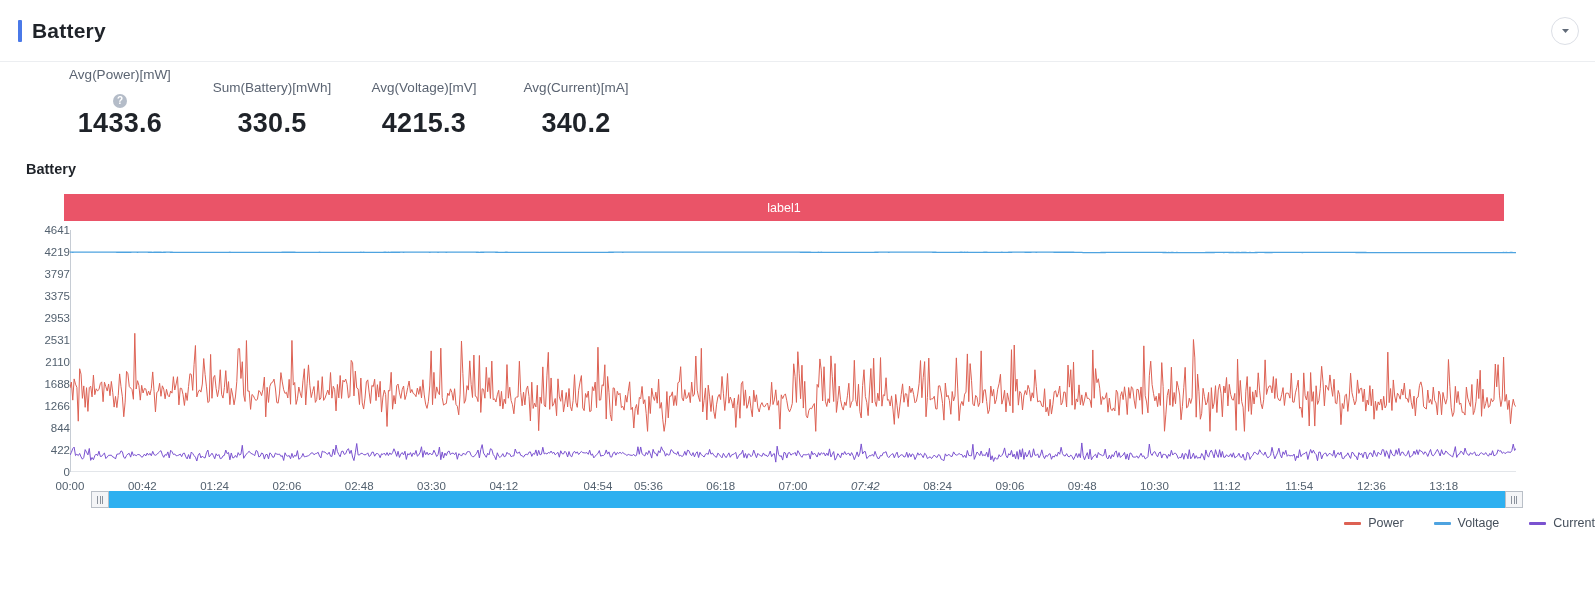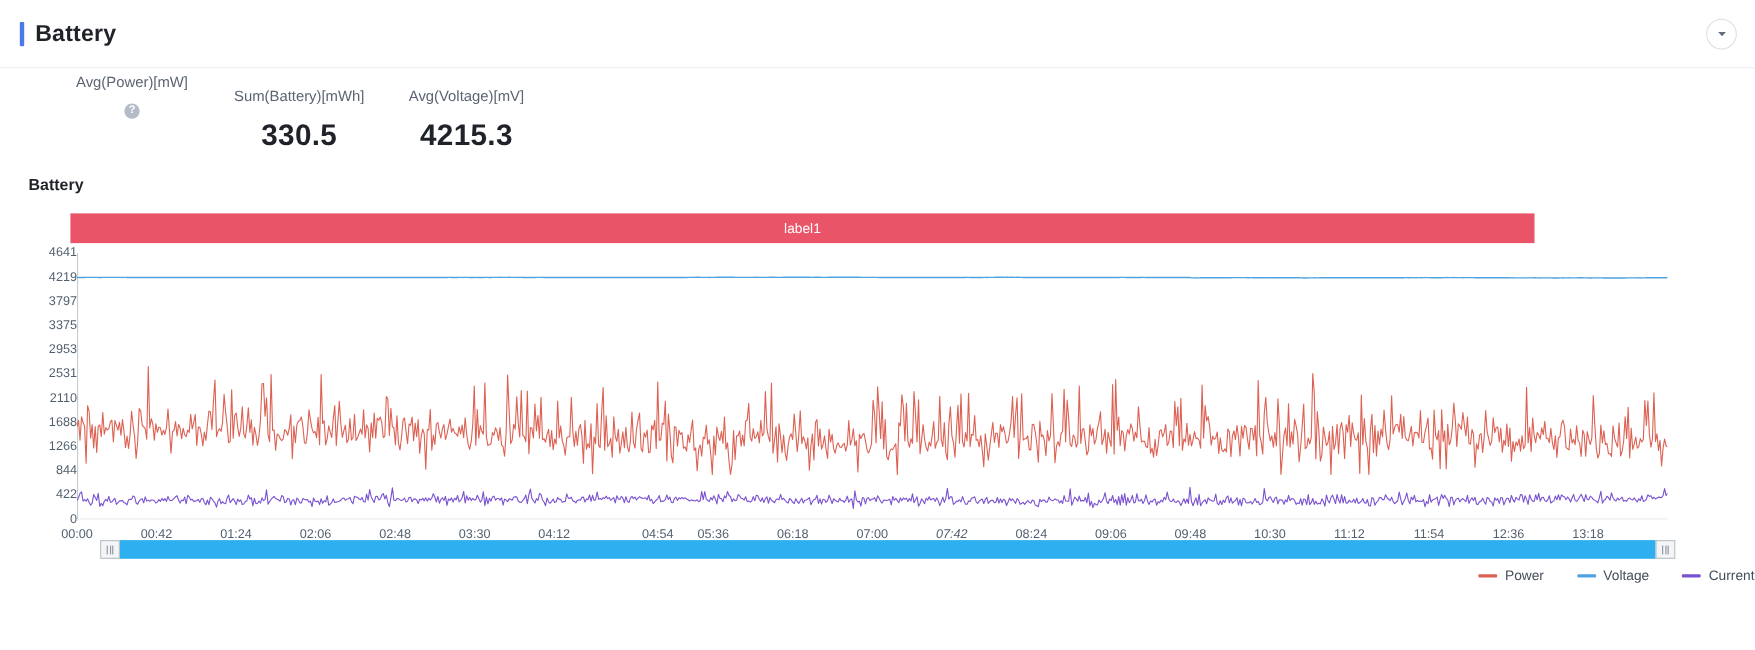--- a/index.html
+++ b/index.html
@@ -115,21 +115,21 @@
   .chart-area {
     position: relative;
     margin-top: 17px;
     width: 1569px;
     height: 360px;
   }
   .label-band {
     position: absolute;
     left: 38px;
     top: 0;
-    width: 1331px;
+    width: 1440px;
     height: 27px;
     background: #ea5468;
     color: #ffffff;
     font-size: 12.5px;
     display: flex;
     align-items: center;
     justify-content: center;
     cursor: pointer;
   }
   .plot-wrap {
@@ -247,32 +247,39 @@
     </svg>
   </div>
 </div>
 
 <div class="kpi-strip" id="kpi-strip">
     <div class="kpi">
       <div class="kpi-label">
         <span>Avg(Power)[mW]</span>
         <span class="help-icon">?</span>
       </div>
+      <div class="kpi-value">1433.6</div>
     </div>
     <div class="kpi">
       <div class="kpi-label">
         <span>Sum(Battery)[mWh]</span>
       </div>
       <div class="kpi-value">330.5</div>
     </div>
     <div class="kpi">
       <div class="kpi-label">
         <span>Avg(Voltage)[mV]</span>
       </div>
       <div class="kpi-value">4215.3</div>
+    </div>
+    <div class="kpi">
+      <div class="kpi-label">
+        <span>Avg(Current)[mA]</span>
+      </div>
+      <div class="kpi-value">340.2</div>
     </div>
   </div>
 
 <div class="chart-section">
   <div class="chart-heading">Battery</div>
 
   <div class="chart-area">
 
     <div class="label-band">
       <span>label1</span>

